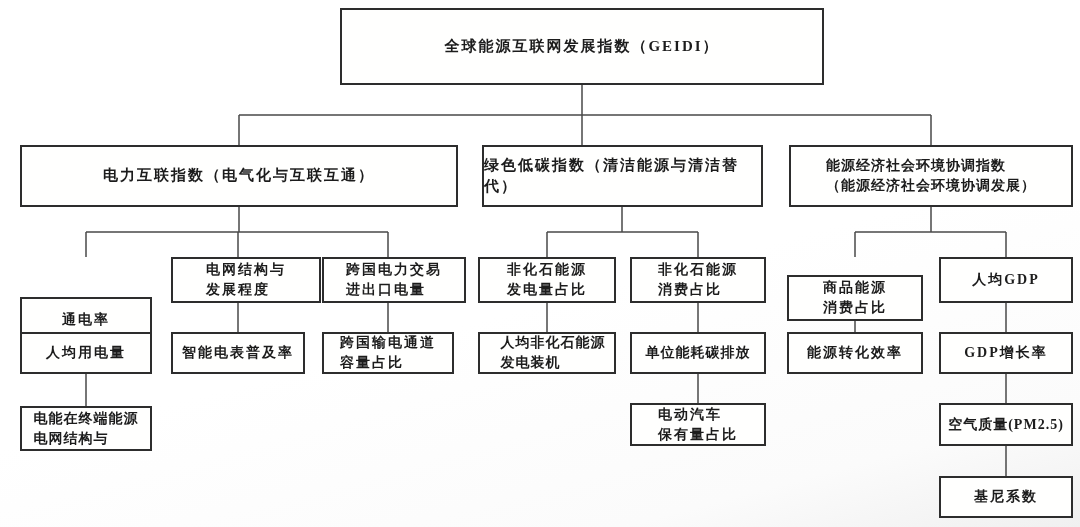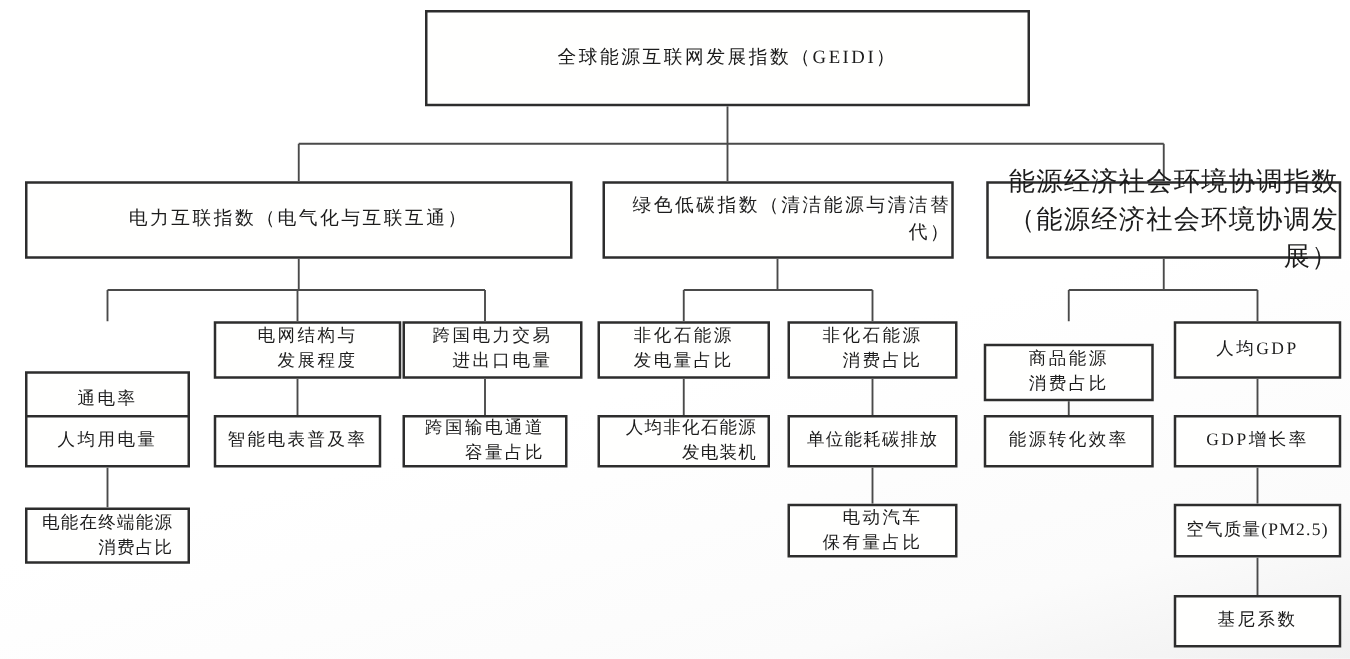--- a/index.html
+++ b/index.html
@@ -11,30 +11,31 @@
   }
   .canvas{
     position:relative;width:1080px;height:527px;
     background:linear-gradient(165deg,#ffffff 55%,#fbfbfb 85%,#f0f0f0 100%);
   }
   .connectors{position:absolute;left:0;top:0;pointer-events:none;}
   .node{
     position:absolute;box-sizing:border-box;
     border:2px solid #2d2d2d;background:#fffffe;
     display:flex;align-items:center;justify-content:center;
-    text-align:right;white-space:pre-line;
+    text-align:left;white-space:pre-line;
     font-size:14px;line-height:1.42;letter-spacing:2px;
     color:#1c1c1c;
+    font-weight:bold;
   }
   
   .n-r  {left:340px;top:8px;  width:484px;height:77px;font-size:15px;}
   
   .n-a  {left:20px; top:145px;width:438px;height:62px;font-size:15px;}
   .n-b  {left:482px;top:145px;width:281px;height:62px;font-size:15px;}
-  .n-c  {left:789px;top:145px;width:284px;height:62px;font-size:21px;letter-spacing:1px;}
+  .n-c  {left:789px;top:145px;width:284px;height:62px;font-size:14px;letter-spacing:1px;}
   
   .n-a1 {left:20px; top:257px;width:132px;height:46px;margin-top:40px;}
   .n-a2 {left:171px;top:257px;width:150px;height:46px;}
   .n-a3 {left:322px;top:257px;width:144px;height:46px;}
   .n-b1 {left:478px;top:257px;width:138px;height:46px;}
   .n-b2 {left:630px;top:257px;width:136px;height:46px;}
   .n-c1 {left:787px;top:257px;width:136px;height:46px;margin-top:18px;}
   .n-c2 {left:939px;top:257px;width:134px;height:46px;}
   
   .n-a1a{left:20px; top:332px;width:132px;height:42px;}
@@ -90,20 +91,20 @@
   <div class="node n-a2a">智能电表普及率</div>
   <div class="node n-a3a">跨国输电通道
 容量占比</div>
   <div class="node n-b1a">人均非化石能源
 发电装机</div>
   <div class="node n-b2a">单位能耗碳排放</div>
   <div class="node n-c1a">能源转化效率</div>
   <div class="node n-c2a">GDP增长率</div>
 
   <div class="node n-a1b">电能在终端能源
-消费占比</div>
+电网结构与</div>
   <div class="node n-b2b">电动汽车
 保有量占比</div>
   <div class="node n-c2b">空气质量(PM2.5)</div>
 
   <div class="node n-c2c">基尼系数</div>
 
 </div>
 
 </body></html>

